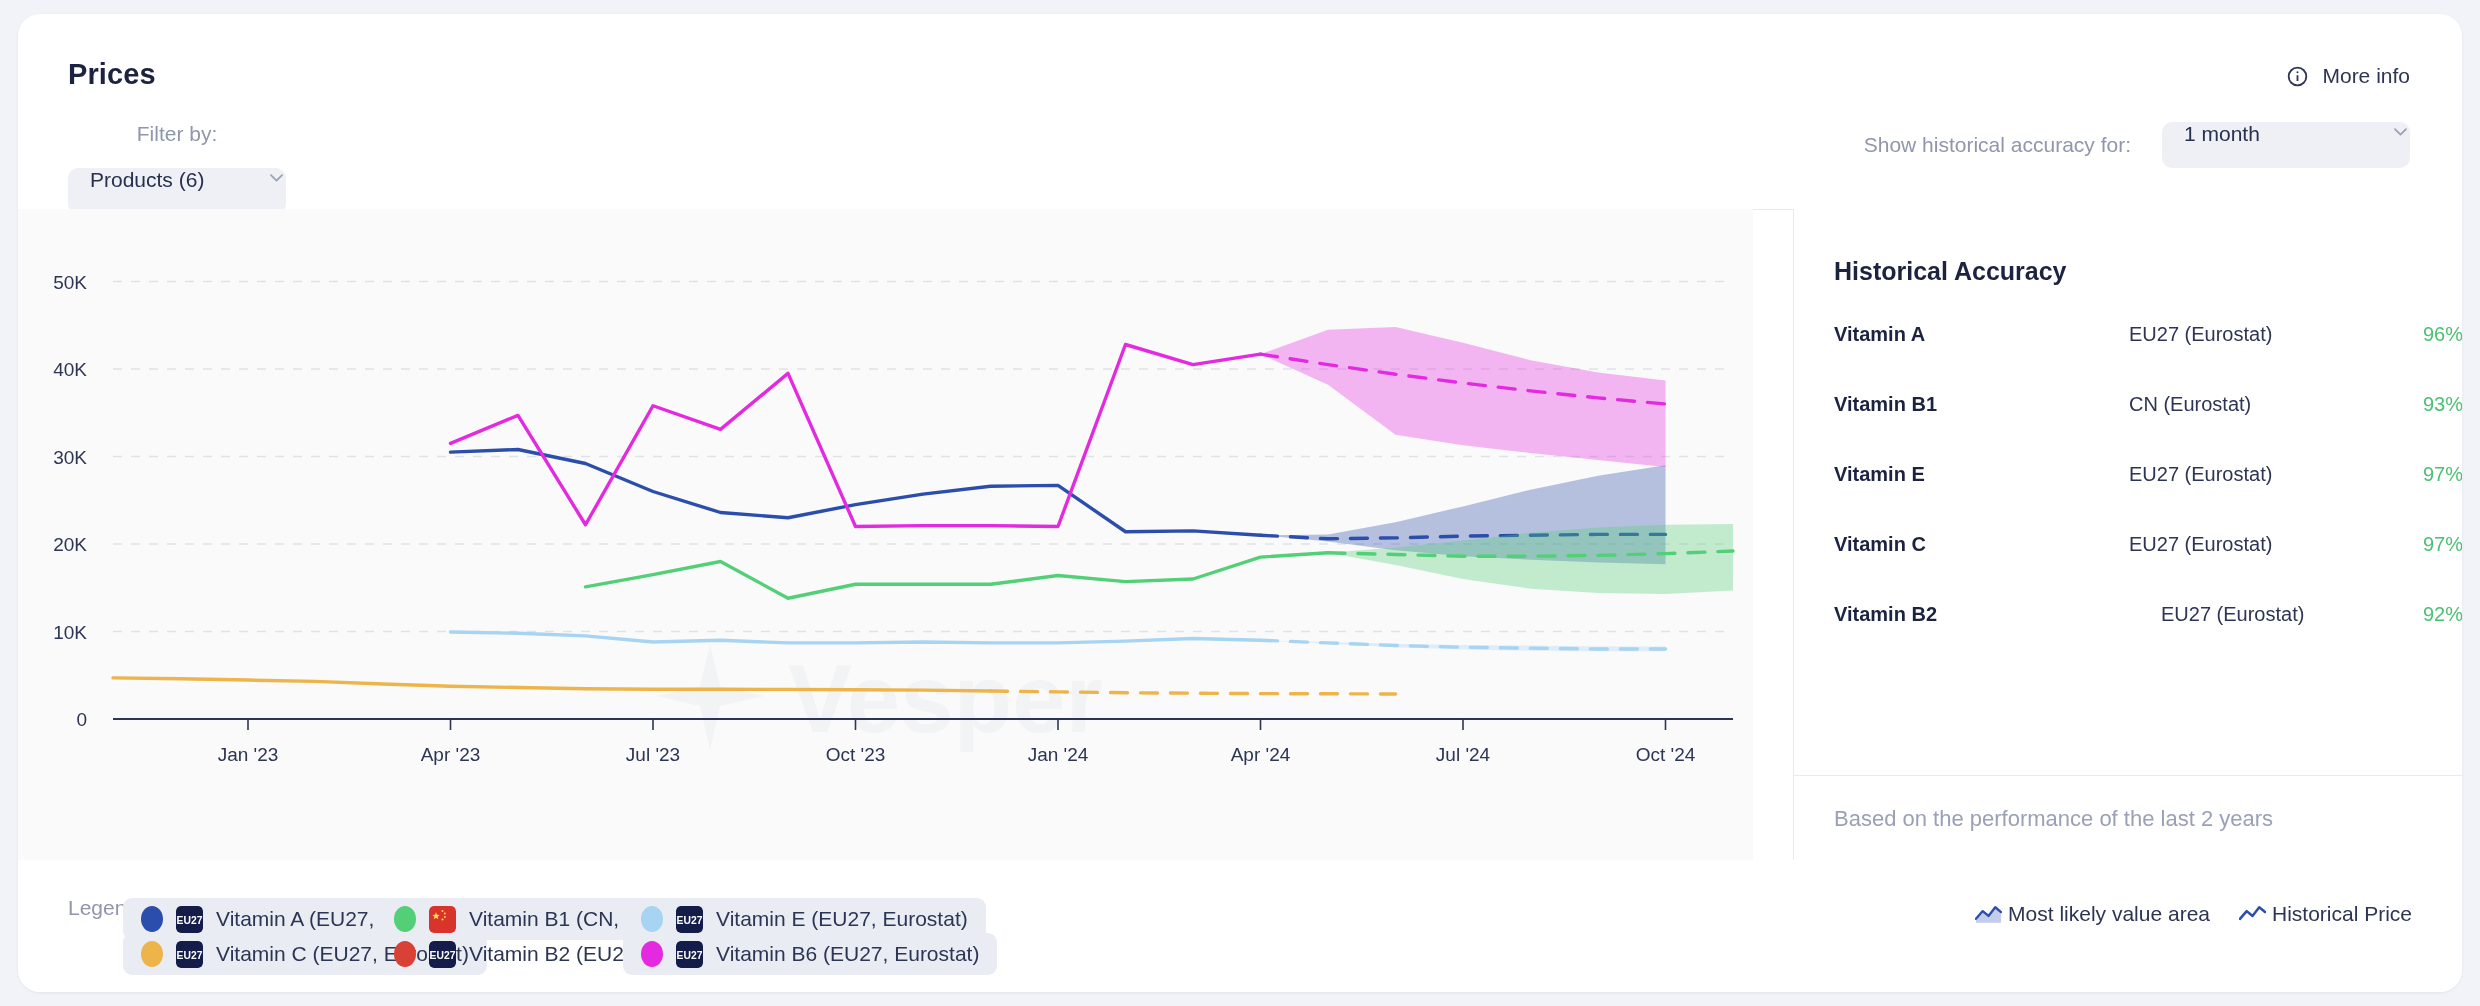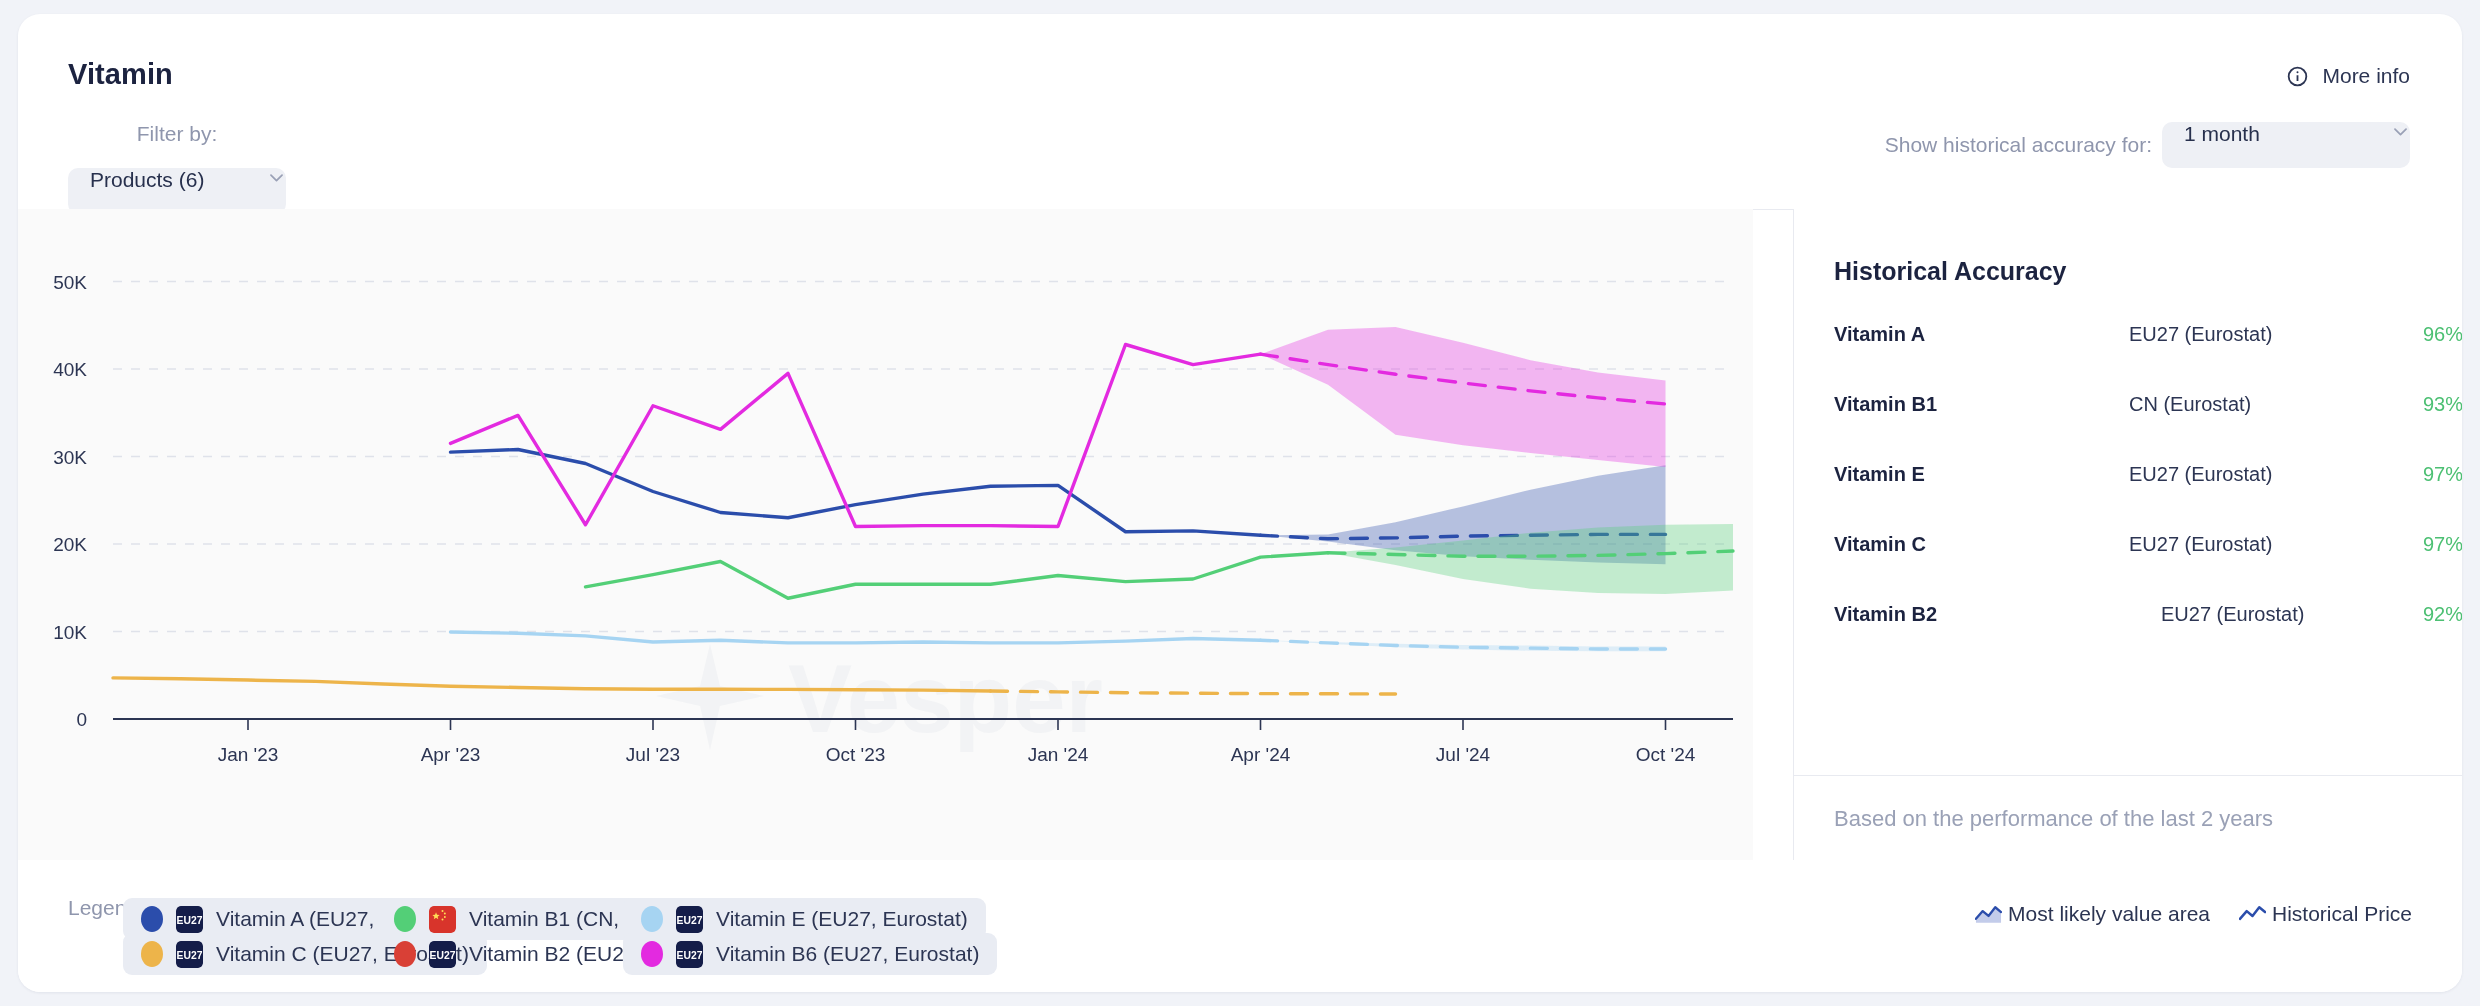--- a/index.html
+++ b/index.html
@@ -36,21 +36,21 @@
   .filter-lbl { font-size: 21px; color: #8f96ad; }
   .dropdown {
     background:#eef0f5; border-radius: 10px; height: 46px;
     display:flex; padding: 0 0 0 22px;
     cursor:pointer; border: none;
   }
   .dd-val { font-size: 21px; color:#27304d; }
   .dd-caret { margin-left: auto; padding-left: 30px; display:flex; }
   .dd-caret svg { display:block; }
 
-  .acc-ctrl { position:absolute; right: 52px; top: 108px; display:flex; align-items:center; gap:10px;}
+  .acc-ctrl { position:absolute; right: 52px; top: 108px; display:flex; align-items:center; gap:31px;}
   .acc-lbl { font-size: 21px; color:#8f96ad; white-space:nowrap;}
   #dd-period { width: 248px; }
 
   
   .hline { position:absolute; left:0; right:0; height:1px; background:#e8eaf0; }
 
   
   #chartpane { position:absolute; left:0; top:195px; width:1735px; height: 651px; background:#fafafa; }
   #chartsvg { position:absolute; left:0; top:0; }
   .watermark { position:absolute; left:630px; top:425px; width:560px; opacity:.55; pointer-events:none;}
@@ -78,21 +78,21 @@
   .lg-text { font-size:21px; color:#2c3553; white-space:nowrap;}
 
   .lg-right { position:absolute; top:42px; display:flex; align-items:center; gap:6px; font-size:21px; color:#2c3553; cursor:pointer;}
   .lg-right svg { display:block; }
 </style>
 </head>
 <body>
 
 <div id="card">
 
-  <div class="hdr-title">Vitamin</div>
+  <div class="hdr-title">Prices</div>
 
   <div class="more-info">
     <span>
       <svg class="info-ic" viewBox="0 0 24 24" fill="none" stroke="#2c3553" stroke-width="1.9">
         <circle cx="12" cy="12" r="9.2"></circle>
           <line x1="12" y1="10.8" x2="12" y2="16.6"></line>
         <circle cx="12" cy="7.6" r="1.05" fill="#2c3553" stroke="none"></circle>
       </svg>
     </span>
     <span>More info</span>

